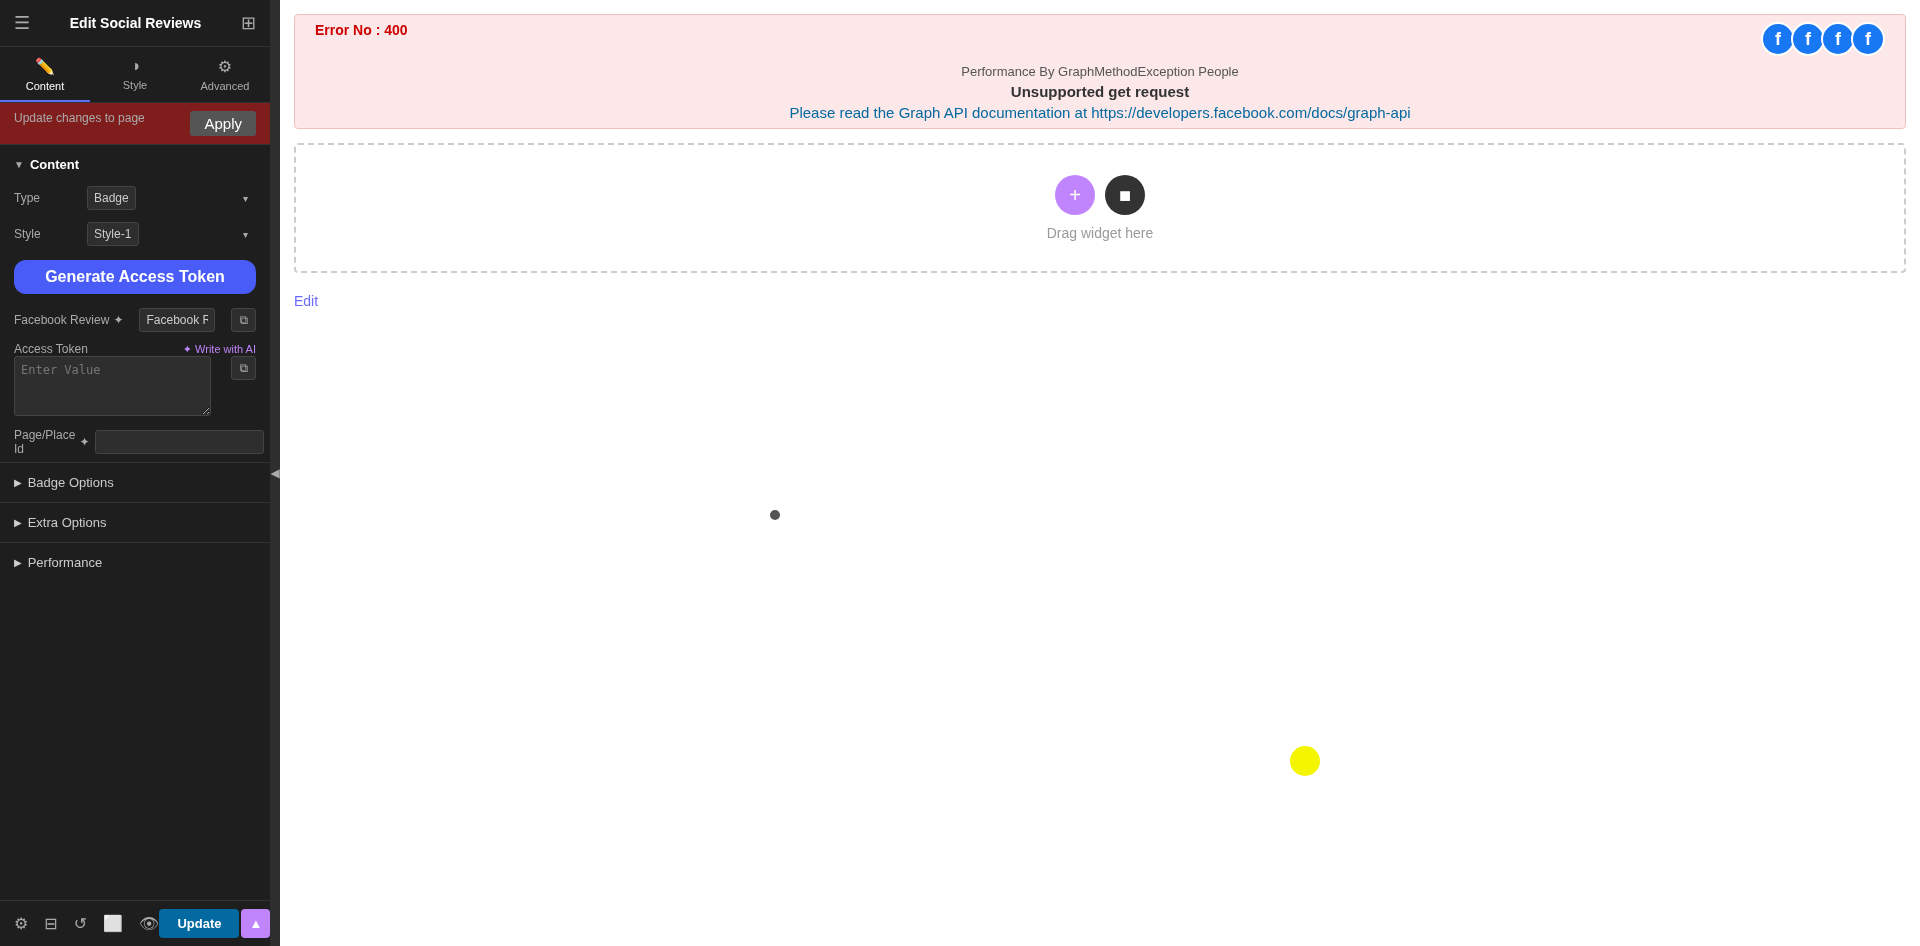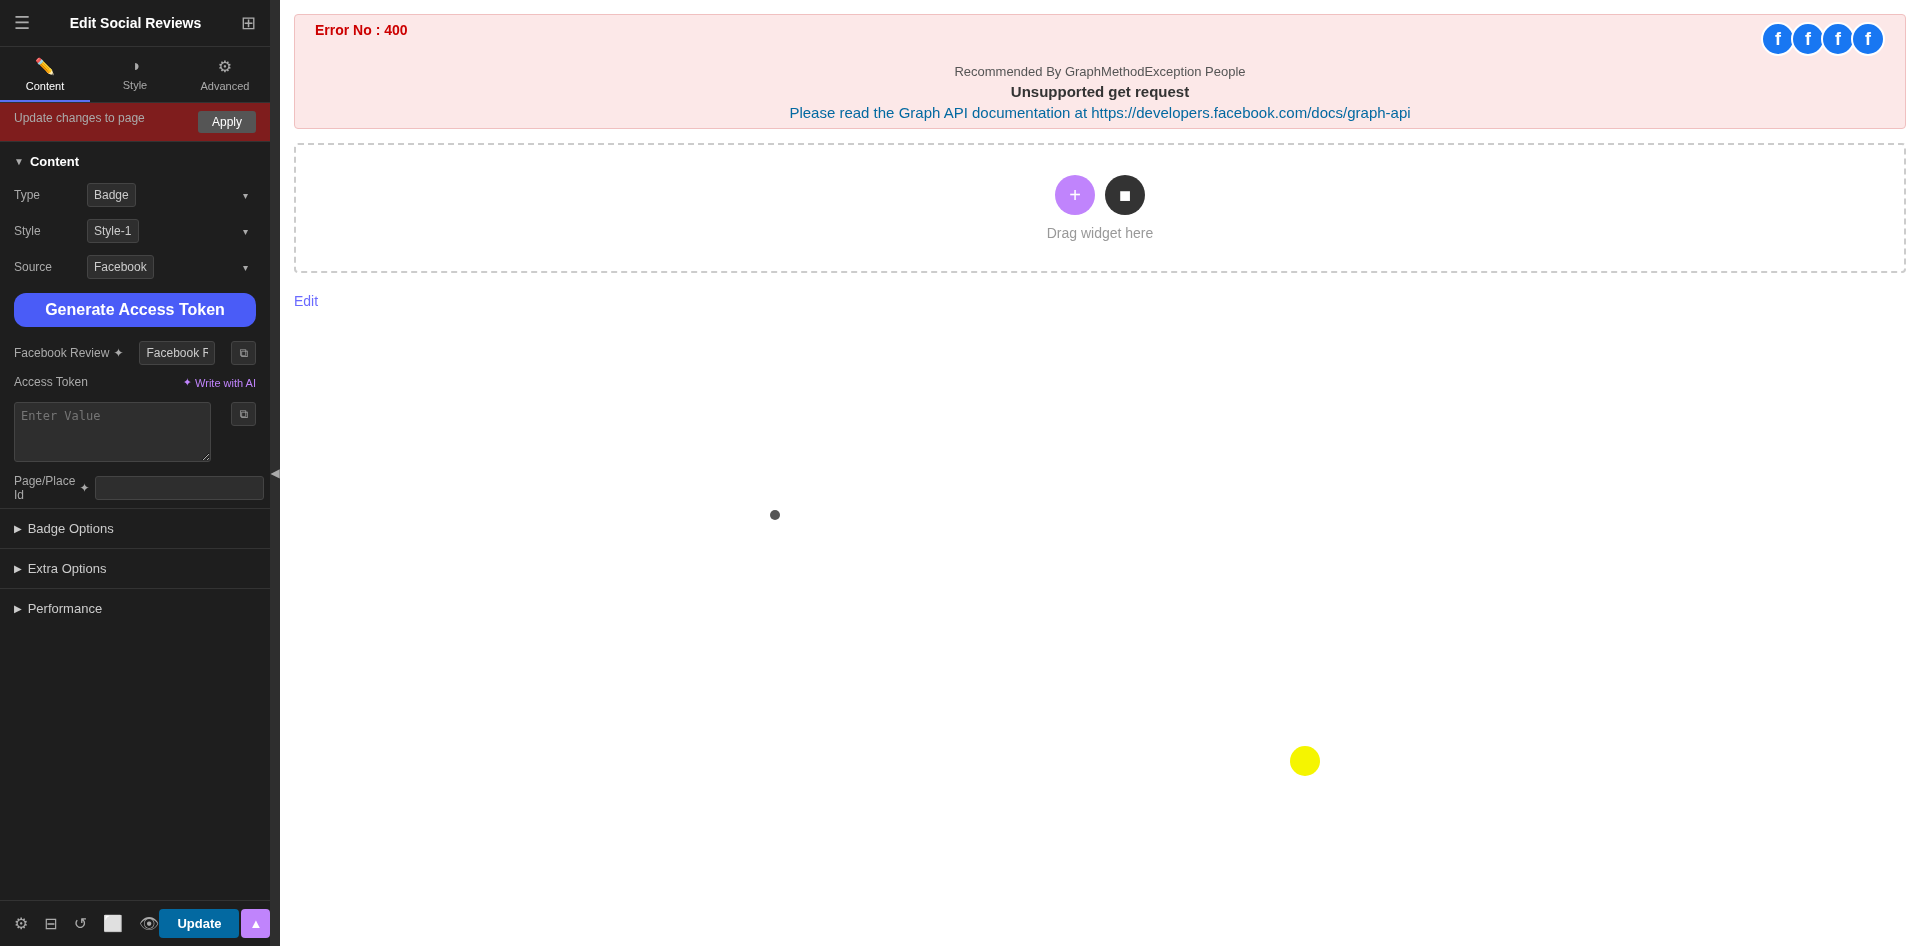--- a/index.html
+++ b/index.html
@@ -79,21 +79,21 @@
       font-size: 12px;
     }
 
     .apply-btn {
       background: #555;
       color: #fff;
       border: none;
       padding: 4px 14px;
       border-radius: 3px;
       cursor: pointer;
-      font-size: 12px;
+      font-size: 15px;
     }
 
     .sidebar-body {
       flex: 1;
       overflow-y: auto;
       padding-bottom: 20px;
     }
 
     .section-header {
       display: flex;
@@ -222,23 +222,23 @@
       cursor: pointer;
       font-size: 12px;
     }
 
     .access-token-section {
       padding: 4px 14px 6px;
     }
 
     .access-token-label-row {
       display: flex;
-      align-items: flex-end;
+      align-items: center;
       justify-content: space-between;
-      margin-bottom: 13px;
+      margin-bottom: 0;
       gap: 40px;
     }
 
     .access-token-label {
       color: #aaa;
       font-size: 12px;
     }
 
     .write-ai-btn {
       color: #c084fc;
@@ -560,28 +560,20 @@
     <div class="field-row">
       <span class="field-label">Style</span>
       <div class="select-wrapper">
         <select class="field-select">
           <option>Style-1</option>
         </select>
       </div>
     </div>
 
     
-    <div class="field-row">
-      <span class="field-label">Source</span>
-      <div class="select-wrapper">
-        <select class="field-select">
-          <option>Facebook</option>
-        </select>
-      </div>
-    </div>
 
     
     <button class="generate-btn">Generate Access Token</button>
 
     
     <div class="fb-review-row">
       <span class="fb-review-label">
         <span>Facebook Review</span>
         <span class="sparkle-icon">✦</span>
       </span>
@@ -671,21 +663,21 @@
     <div class="error-header">
       <span class="error-number">Error No : 400</span>
       <div class="fb-icons">
         <div class="fb-icon" style="margin-left:0;">f</div>
         <div class="fb-icon">f</div>
         <div class="fb-icon">f</div>
         <div class="fb-icon">f</div>
       </div>
     </div>
     <div class="error-body">
-      <div class="error-recommended">Recommended By GraphMethodException People</div>
+      <div class="error-recommended">Performance By GraphMethodException People</div>
       <div class="error-unsupported">Unsupported get request</div>
       <div class="error-please-read">Please read the Graph API documentation at https://developers.facebook.com/docs/graph-api</div>
     </div>
   </div>
 
   
   <div class="drag-widget-area">
     <div class="drag-widget-icons">
       <div class="drag-icon-circle drag-icon-plus">+</div>
       <div class="drag-icon-circle drag-icon-square">■</div>

